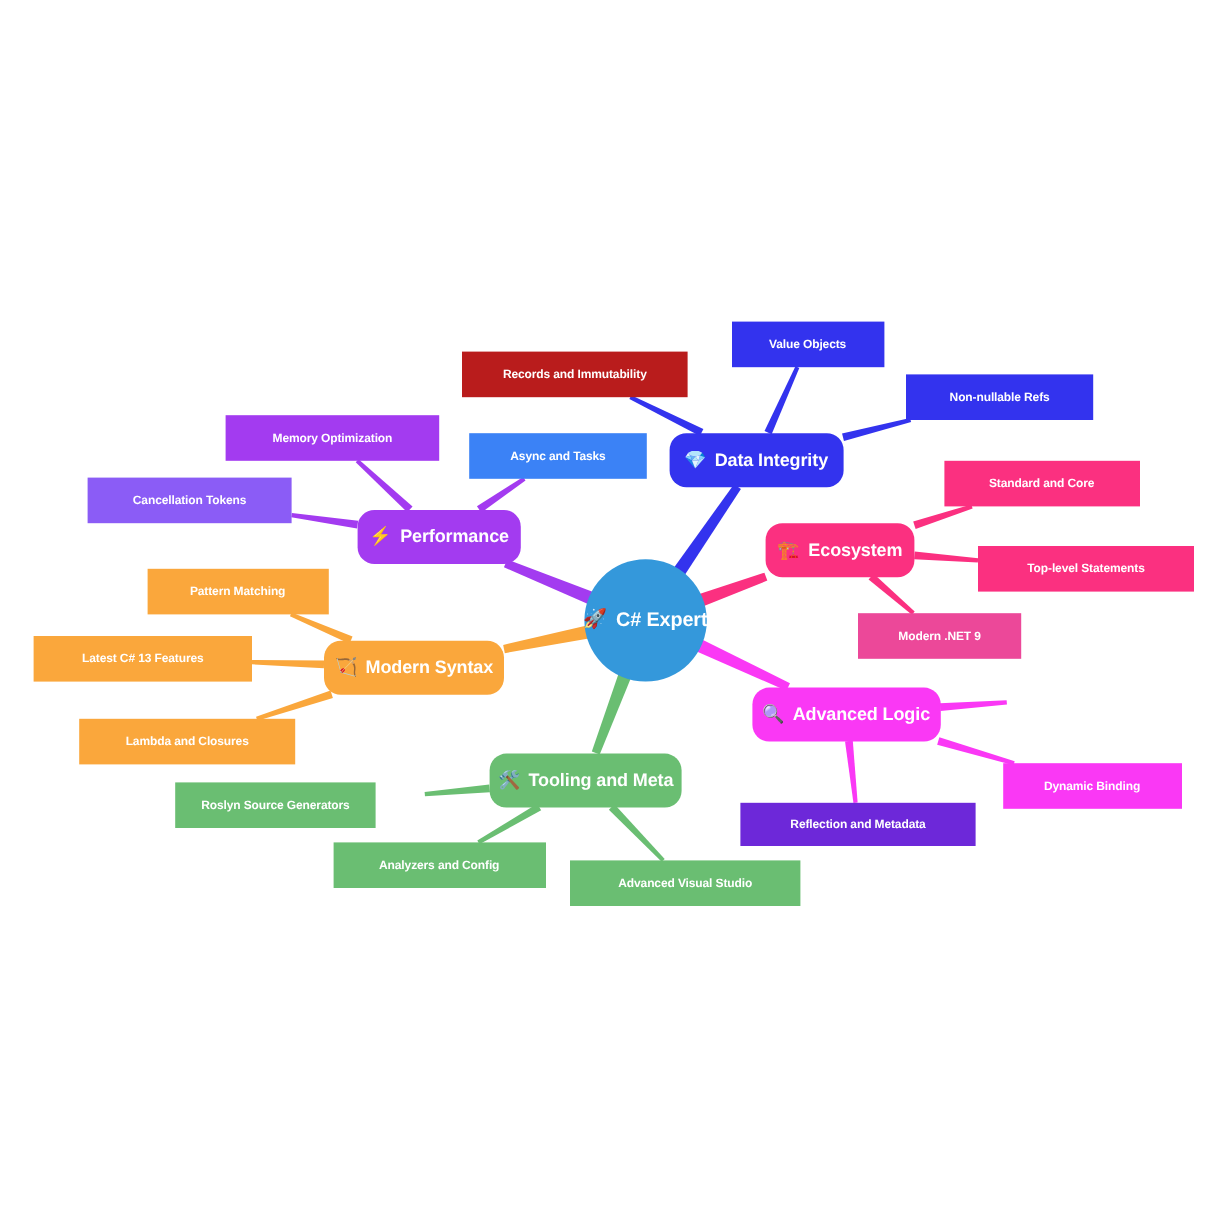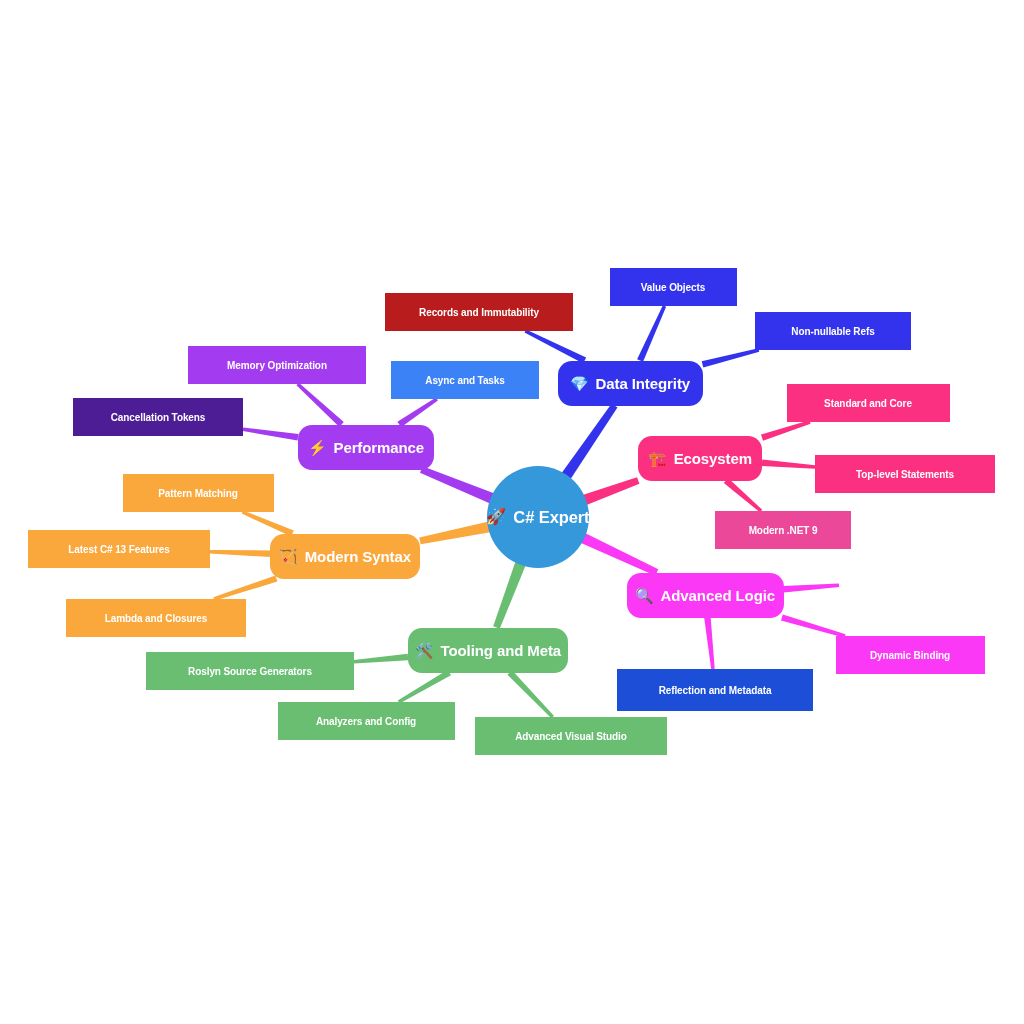--- a/index.html
+++ b/index.html
@@ -109,24 +109,24 @@
     </div>
     <div class="node node-leaf" style="background: rgb(251, 48, 128); width: 180px; height: 38px; left: 815px; top: 455px;">
       <span class="node-label">Top-level Statements</span>
     </div>
     <div class="node node-leaf" style="background: #ec4899; width: 136px; height: 38px; left: 715px; top: 511px;">
       <span class="node-label">Modern .NET 9</span>
     </div>
     <div class="node node-leaf" style="background: rgb(250, 56, 245); width: 149px; height: 38px; left: 835.5px; top: 636px;">
       <span class="node-label">Dynamic Binding</span>
     </div>
-    <div class="node node-leaf" style="background: #1d4ed8; width: 196px; height: 42px; left: 617px; top: 669px;">
+    <div class="node node-leaf" style="background: #6d28d9; width: 196px; height: 36px; left: 617px; top: 669px;">
       <span class="node-label">Reflection and Metadata</span>
     </div>
-    <div class="node node-leaf" style="background: rgb(106, 190, 114); width: 208px; height: 38px; left: 146px; top: 652px; text-align: right;">
+    <div class="node node-leaf" style="background: rgb(106, 190, 114); width: 167px; height: 38px; left: 146px; top: 652px; text-align: right;">
       <span class="node-label">Roslyn Source Generators</span>
     </div>
     <div class="node node-leaf" style="background: rgb(106, 190, 114); width: 177px; height: 38px; left: 277.5px; top: 702px;">
       <span class="node-label">Analyzers and Config</span>
     </div>
     <div class="node node-leaf" style="background: rgb(106, 190, 114); width: 192px; height: 38px; left: 475px; top: 717px;">
       <span class="node-label">Advanced Visual Studio</span>
     </div>
     <div class="node node-leaf" style="background: rgb(250, 167, 60); width: 151px; height: 38px; left: 122.5px; top: 474px;">
       <span class="node-label">Pattern Matching</span>
@@ -136,21 +136,21 @@
     </div>
     <div class="node node-leaf" style="background: rgb(250, 167, 60); width: 180px; height: 38px; left: 66px; top: 599px;">
       <span class="node-label">Lambda and Closures</span>
     </div>
     <div class="node node-leaf" style="background: rgb(163, 59, 240); width: 178px; height: 38px; left: 188px; top: 346px;">
       <span class="node-label">Memory Optimization</span>
     </div>
     <div class="node node-leaf" style="background: #3b82f6; width: 148px; height: 38px; left: 391px; top: 361px;">
       <span class="node-label">Async and Tasks</span>
     </div>
-    <div class="node node-leaf" style="background: #4c1d95; width: 170px; height: 38px; left: 73px; top: 398px;">
+    <div class="node node-leaf" style="background: #8b5cf6; width: 170px; height: 38px; left: 73px; top: 398px;">
       <span class="node-label">Cancellation Tokens</span>
     </div>
     <div class="node node-branch" style="background: rgb(51, 51, 238); width: 145px; height: 45px; left: 557.5px; top: 360.5px;">
       <span class="node-icon">💎</span>
       <span class="node-label">Data Integrity</span>
     </div>
     <div class="node node-branch" style="background: rgb(251, 48, 128); width: 124px; height: 45px; left: 638px; top: 435.5px;">
       <span class="node-icon">🏗️</span>
       <span class="node-label">Ecosystem</span>
     </div>

